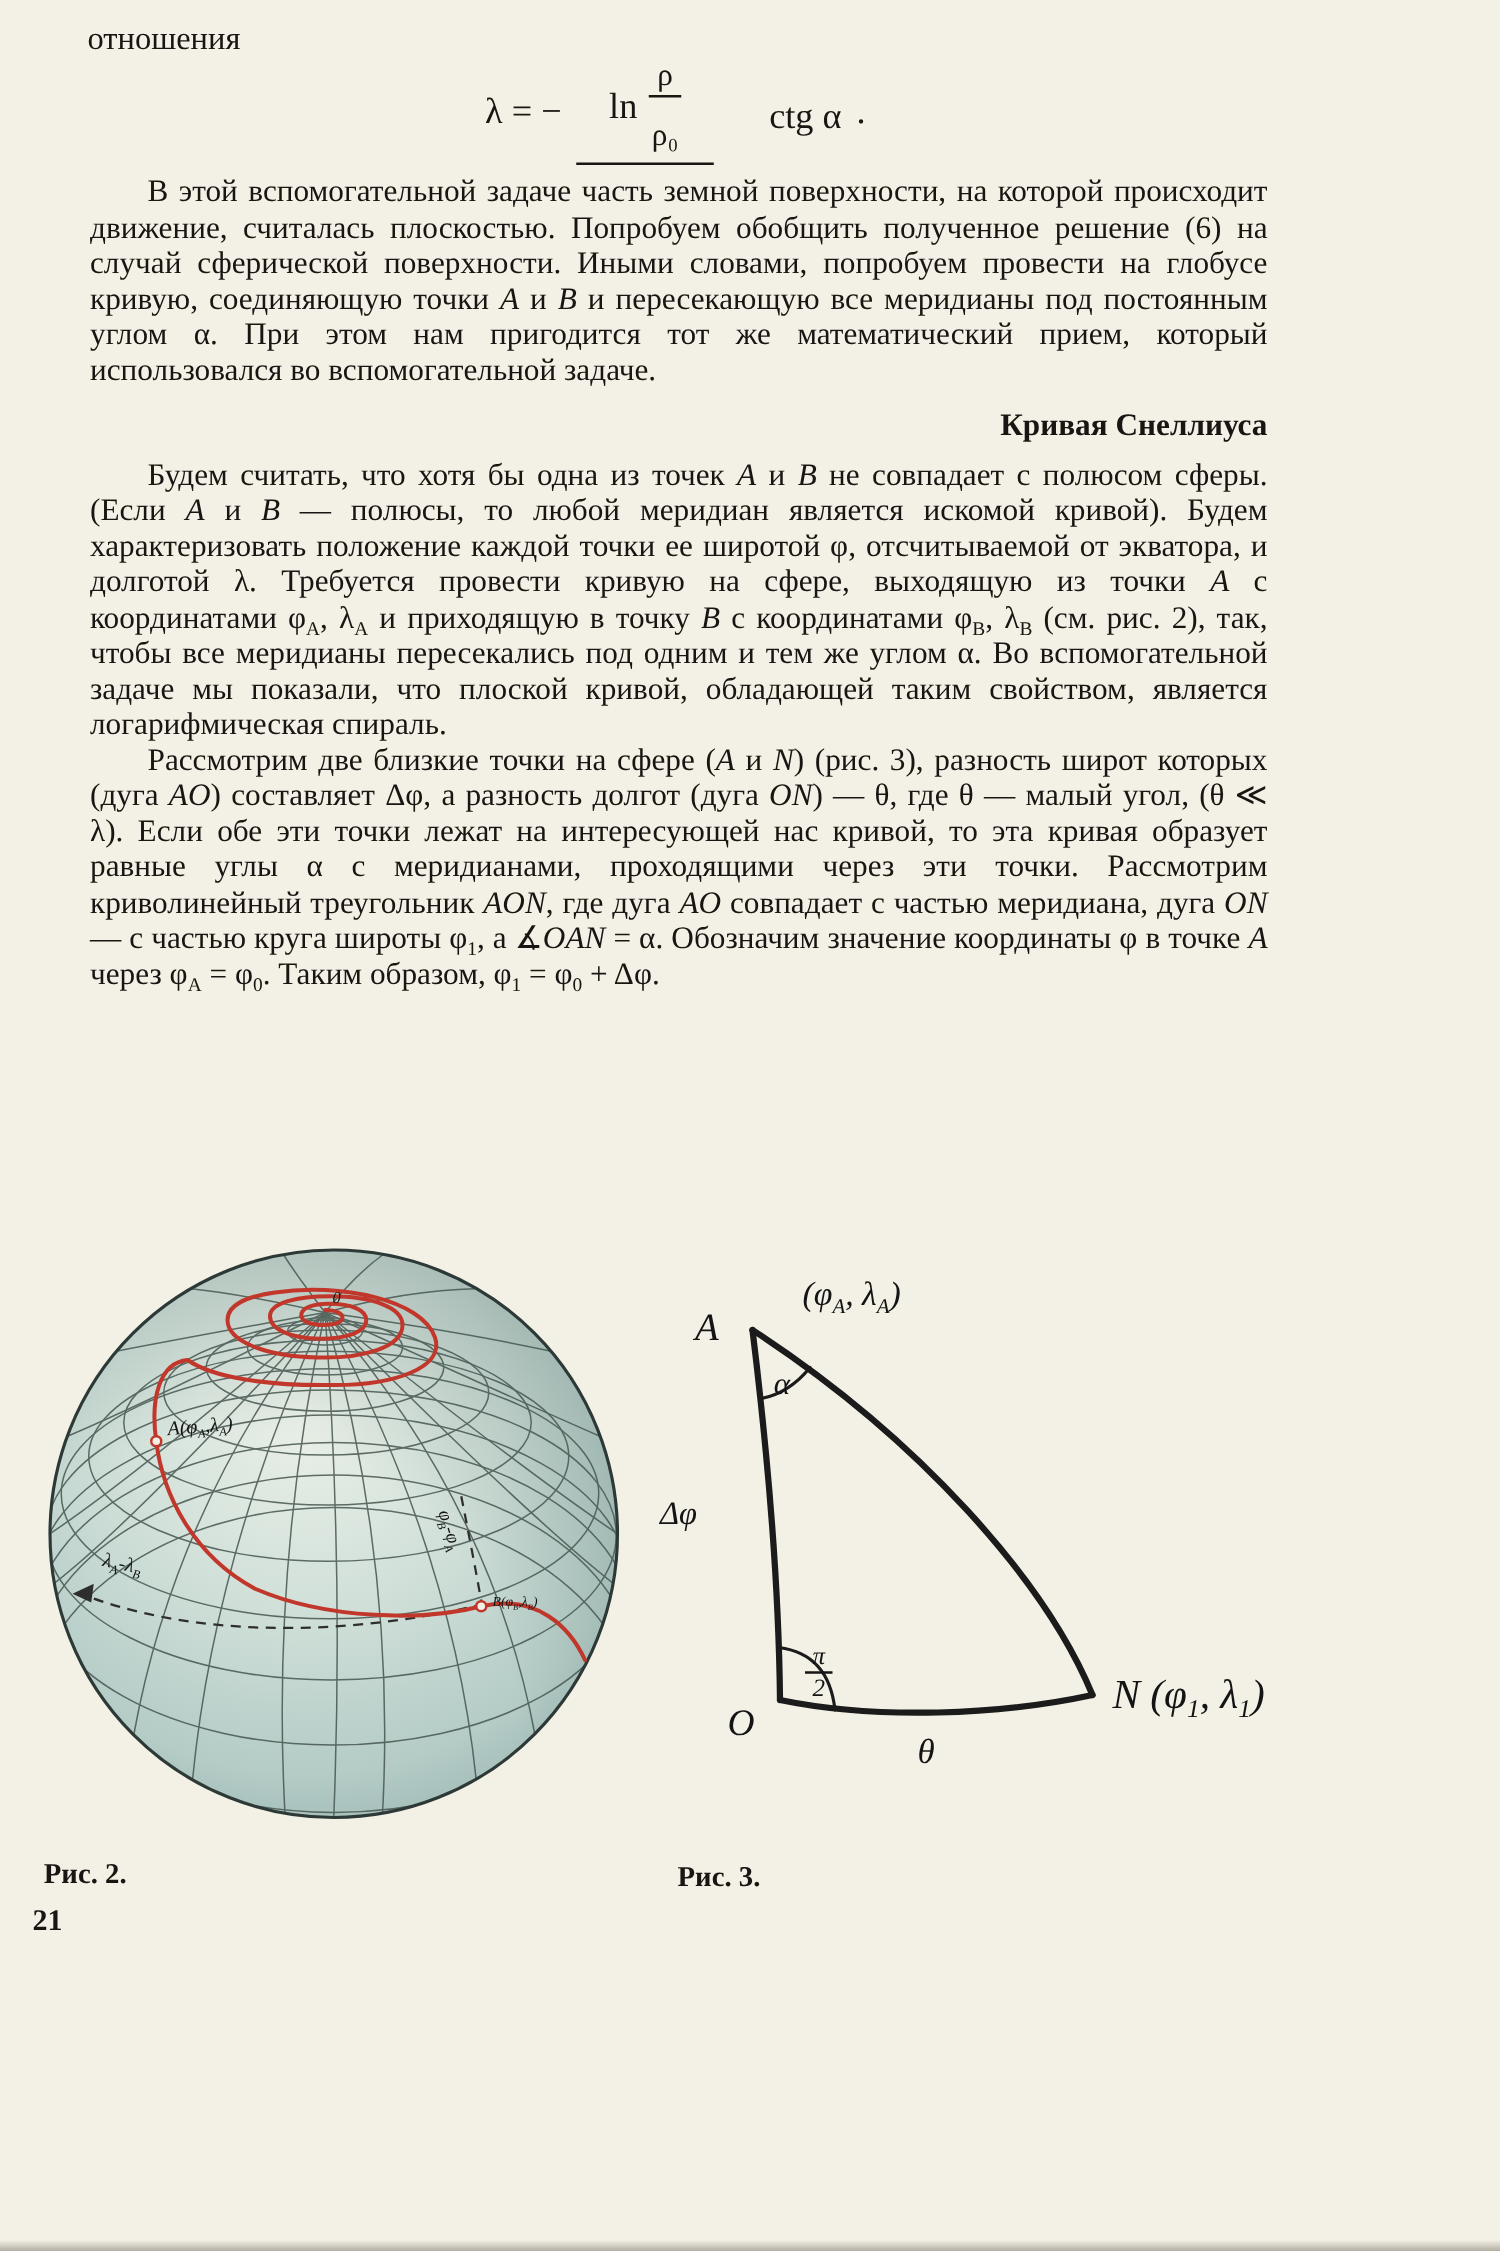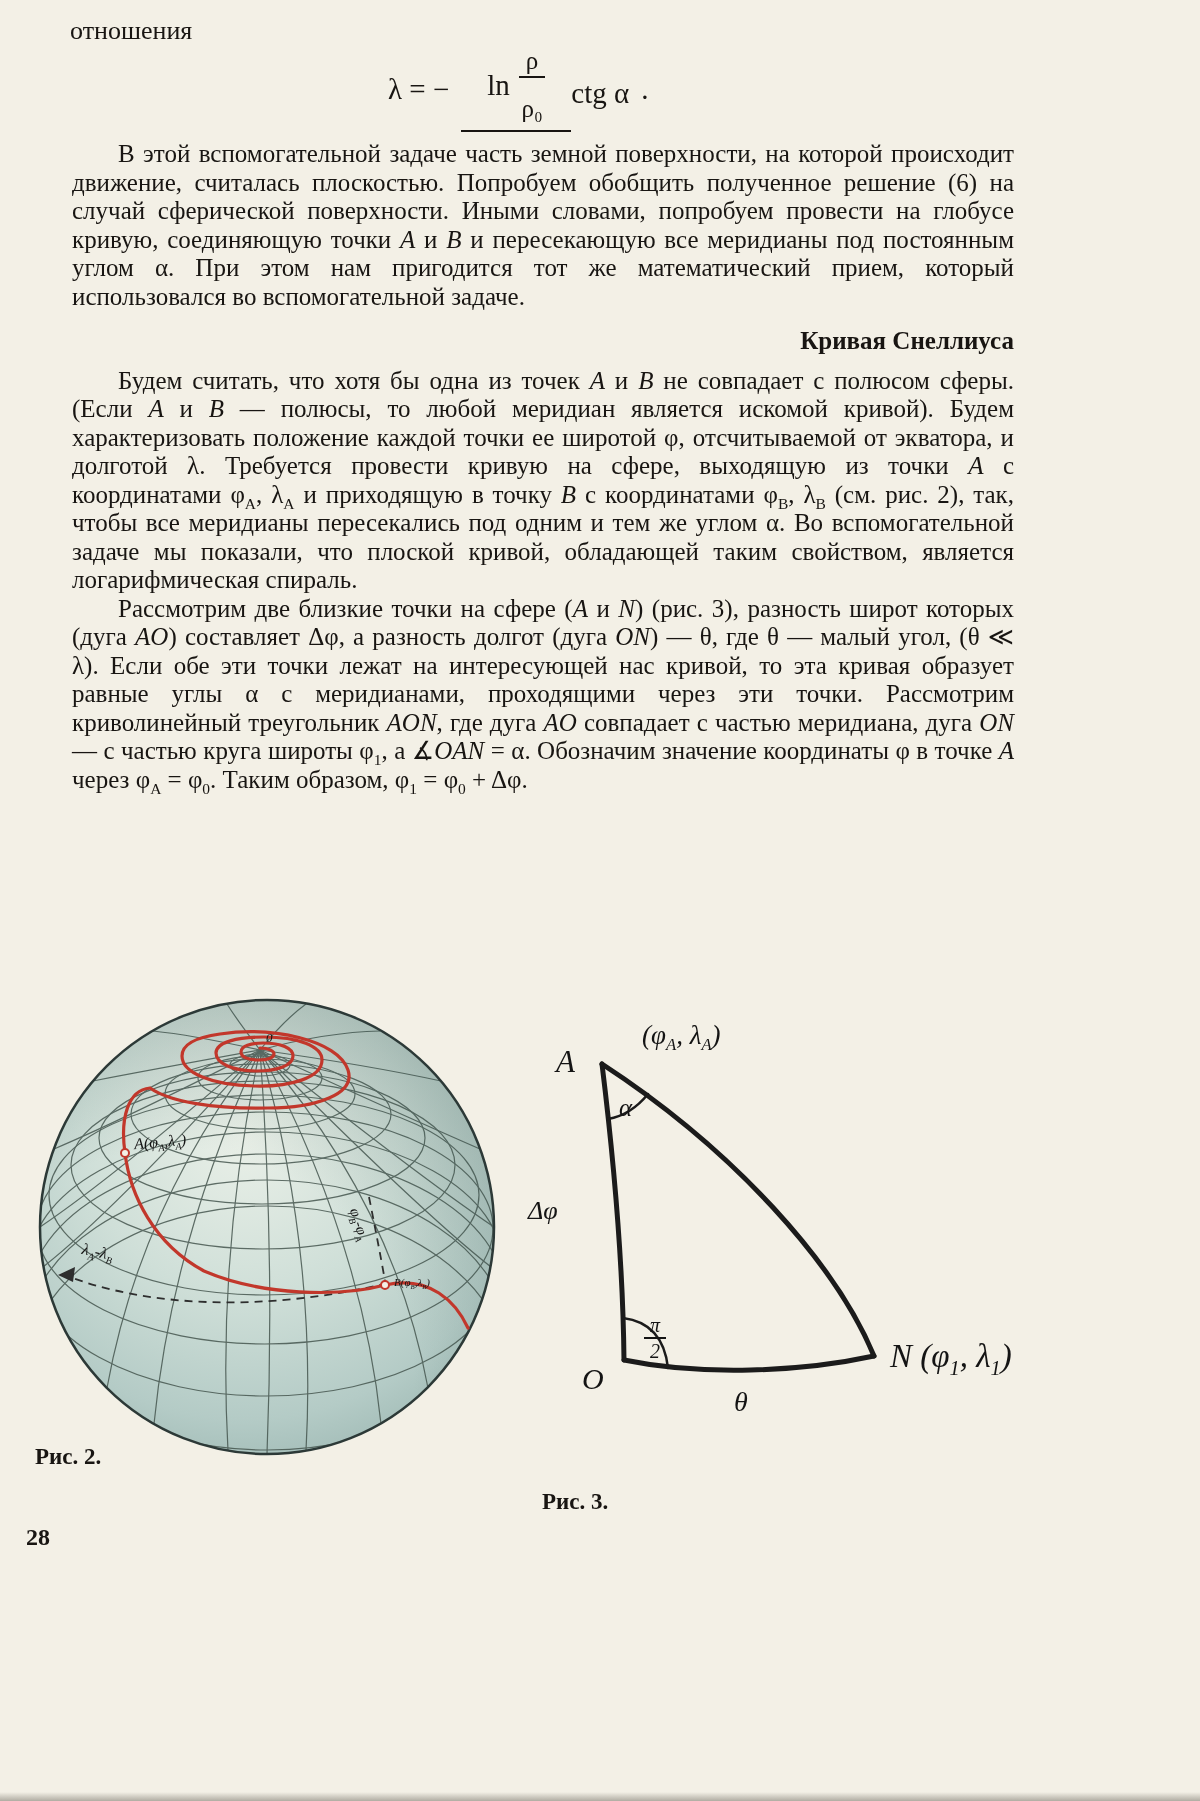--- a/index.html
+++ b/index.html
@@ -11,21 +11,21 @@
   }
   .header-word { position:absolute; top:16px; left:70px; font-size:26px; }
 
   
   .formula { position:absolute; top:48px; left:388px; display:flex; align-items:center; gap:12px; font-size:29px; }
   .frac-outer { display:inline-flex; flex-direction:row; align-items:center; }
   .outer-num { display:flex; align-items:center; gap:9px; border-bottom:2.4px solid #181512; padding:0 26px 7px; }
   .frac-inner { display:inline-flex; flex-direction:column; align-items:center; font-size:25px; line-height:1.05; }
   .inner-top { border-bottom:2px solid #181512; padding:0 7px 2px; }
   .inner-bottom { padding-top:18px; }
-  .outer-den { padding-top:7px; }
+  .outer-den { padding-top:7px;margin-left:44px; }
 
   
   .text-body { position:absolute; top:140px; left:72px; width:942px; font-size:25px; line-height:28.5px; text-align:justify; }
   .text-body p { margin:0; text-indent:46px; }
   .text-body h3 { font-size:25px; font-weight:bold; text-align:right; margin:16px 0 11px 0; }
 
   
   .figures { position:absolute; top:990px; left:32px; width:1150px; height:480px; }
   .fig { position:absolute; }
   .fig2 { left:0; top:0; width:470px; height:475px; }
@@ -44,21 +44,21 @@
   .lbl-alpha  { left:117px; top:92px;  font-size:25px; }
   .lbl-dphi   { left:26px;  top:194px; font-size:26px; }
   .lbl-o3     { left:80px;  top:360px; font-size:30px; }
   .lbl-theta  { left:232px; top:384px; font-size:28px; }
   .lbl-n3     { left:388px; top:336px; font-size:33px; }
   .pifrac { left:136px; top:312px; width:34px; display:flex; flex-direction:column; align-items:center; font-size:20px; line-height:1.1; }
   .pifrac .pi-top { border-bottom:2px solid #141414; padding:0 6px 1px; }
   .pifrac .pi-bottom { padding-top:1px; }
 
   .caption { position:absolute; font-weight:bold; font-size:23px; }
-  .cap2 { left:35px;  top:1444px;text-align:center; }
+  .cap2 { left:35px;  top:1486px;text-align:center; }
   .cap3 { left:542px; top:1489px; }
   .page-number { position:absolute; left:26px; top:1524px; font-weight:bold; font-size:24px; }
   .scan-edge { position:absolute; left:0; right:0; bottom:0; height:9px;
     background:linear-gradient(to bottom, rgba(110,105,95,0), rgba(110,105,95,0.5)); }
 </style>
 </head>
 <body>
 
 <div class="header-word">отношения</div>
 
@@ -187,14 +187,14 @@
       <span class="pi-top">π</span>
       <span class="pi-bottom">2</span>
     </div>
     <div class="lbl lbl-theta">θ</div>
     <div class="lbl lbl-n3">N (φ<sub>1</sub>, λ<sub>1</sub>)</div>
   </div>
 </div>
 
 <div class="caption cap2">Рис. 2.</div>
 <div class="caption cap3">Рис. 3.</div>
-<div class="page-number">28</div>
+<div class="page-number">21</div>
 <div class="scan-edge"></div>
 
 </body></html>

